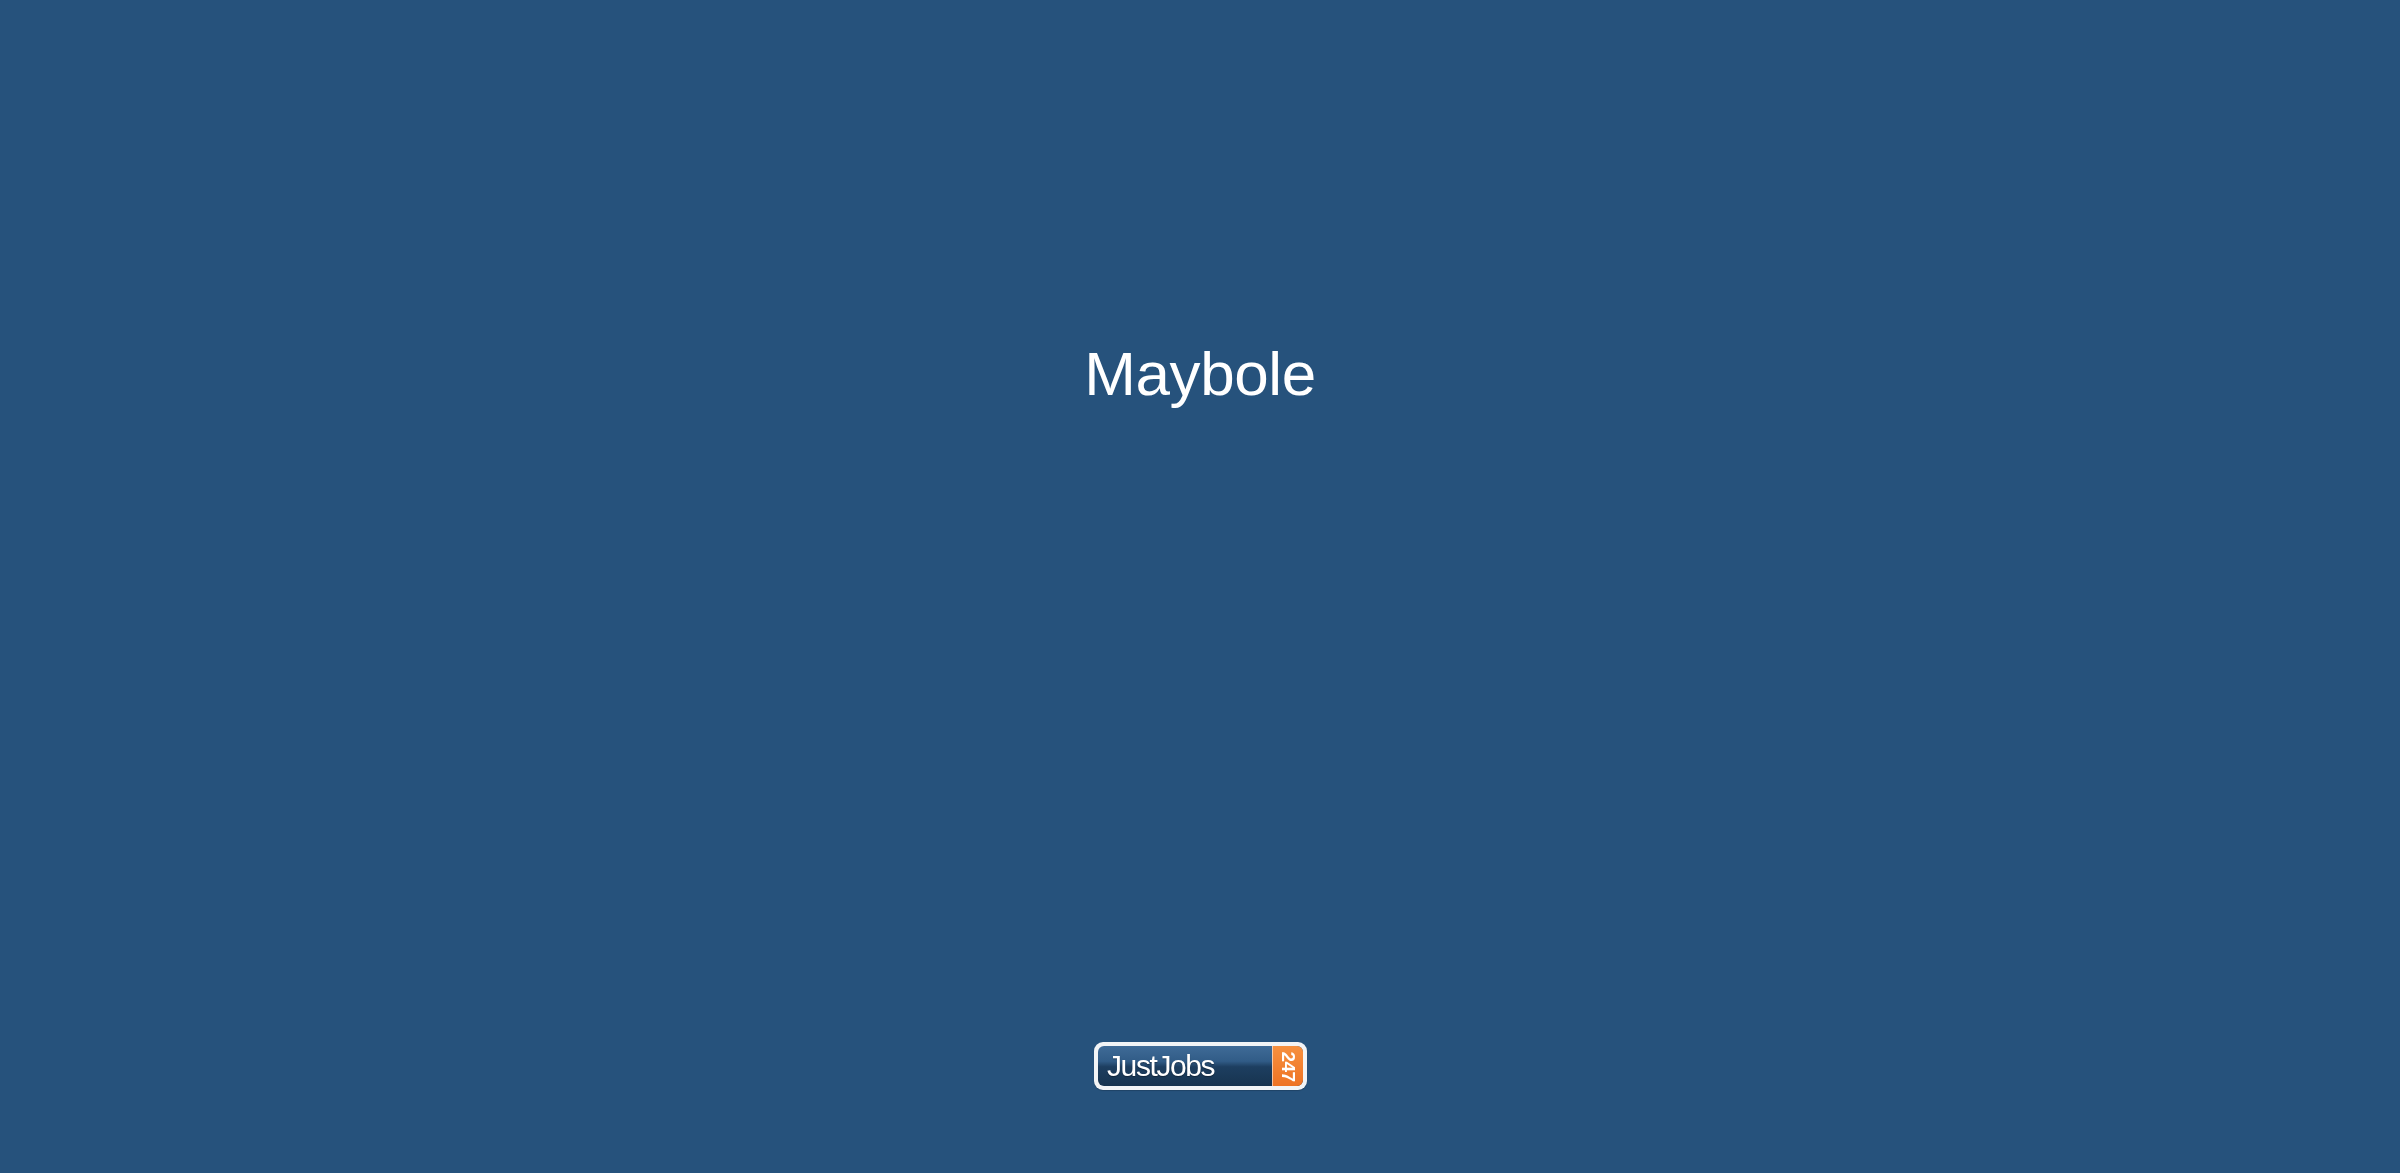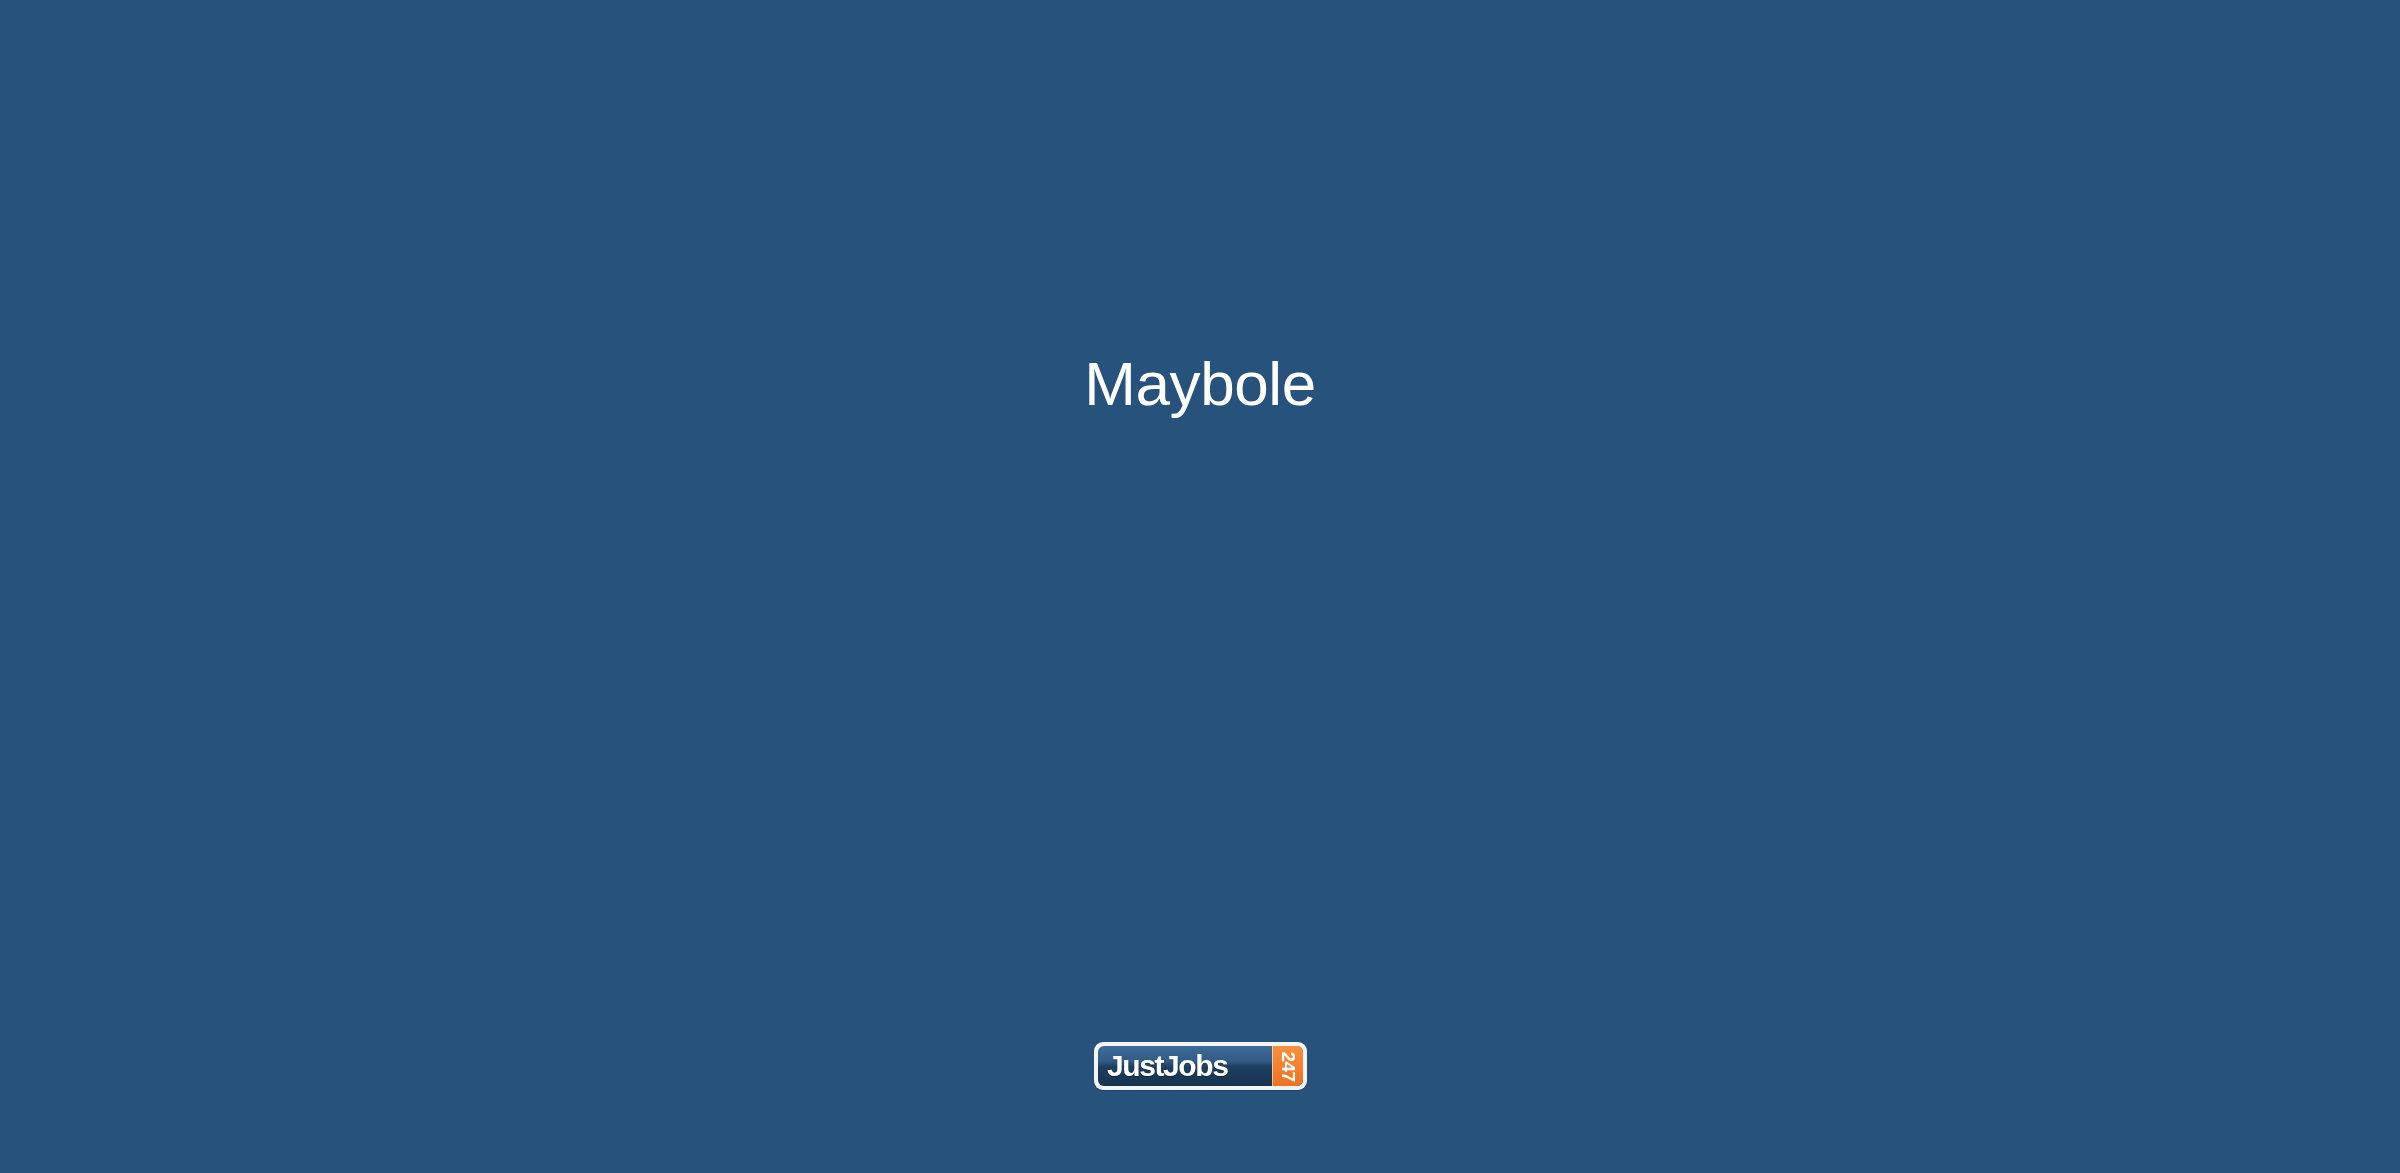--- a/index.html
+++ b/index.html
@@ -43,21 +43,21 @@
     font-family: "Liberation Sans", sans-serif;
     font-size: 105px;
     font-weight: 700;
     line-height: 1.42;
     letter-spacing: -1.2px;
     color: #ffffff;
     white-space: normal;
   }
 
   .job-location {
-    margin: 14px;
+    margin: 4px;
     padding-top: 6px;
     font-family: "Liberation Sans", sans-serif;
     font-size: 62px;
     font-weight: 400;
     line-height: 1.34;
     letter-spacing: -0.4px;
     color: #ffffff;
   }
 
   
@@ -88,21 +88,21 @@
                 #17344f 100%);
     display: flex;
     align-items: center;
   }
 
   .brand-wordmark {
     flex: 1 1 auto;
     padding-left: 9px;
     font-family: "Liberation Sans", sans-serif;
     font-size: 30px;
-    font-weight: 700;
+    font-weight: 400;
     letter-spacing: -1.4px;
     color: #ffffff;
     line-height: 1;
     white-space: nowrap;
     text-shadow: 0 1px 1px rgba(0,0,0,0.35);
   }
 
   .brand-badge {
     flex: 0 0 auto;
     width: 30px;

